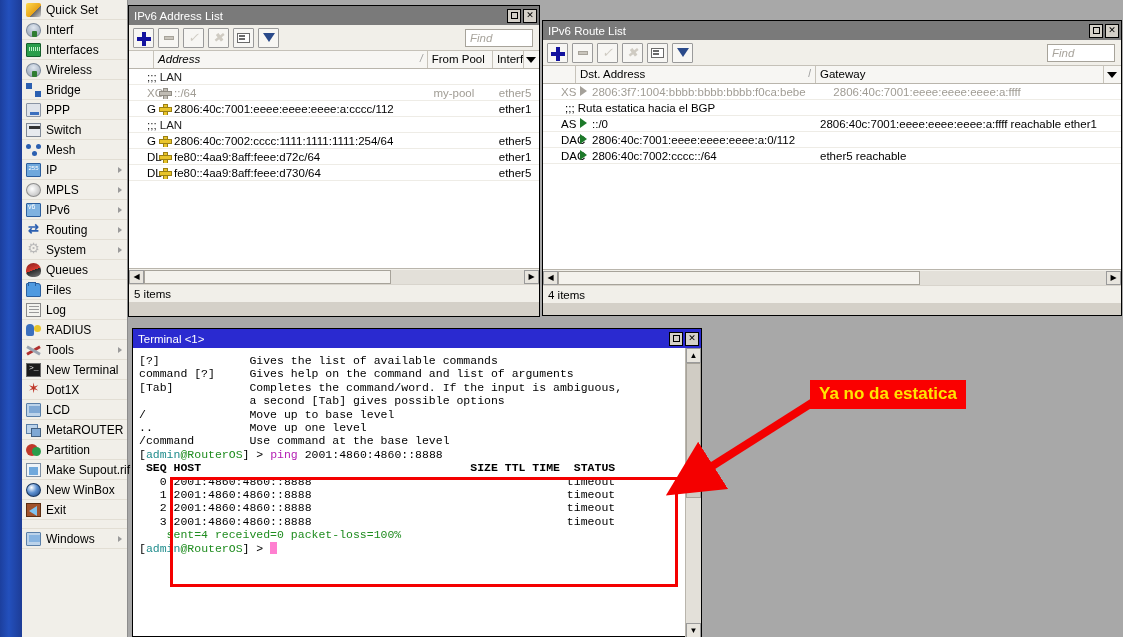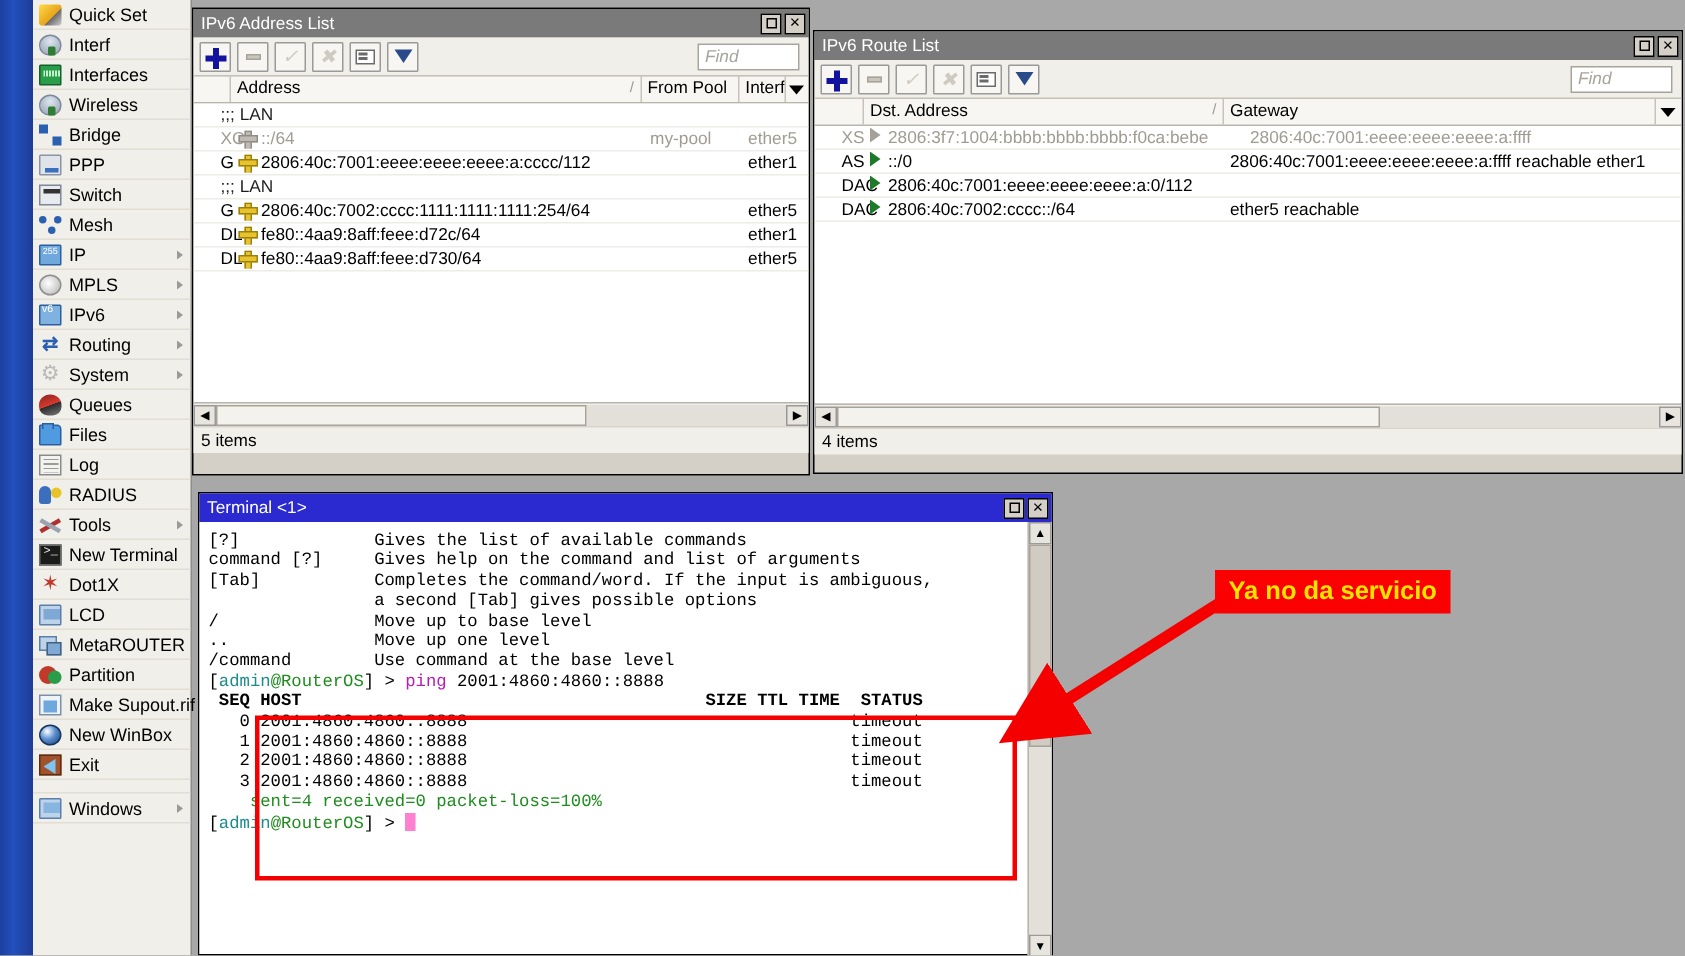--- a/index.html
+++ b/index.html
@@ -363,21 +363,21 @@
     <span class="tbi">
         <i class="cmt"></i>
       </span>
     <span class="tbi">
         <i class="funnel"></i>
       </span>
     <span class="find-box">Find</span>
   </div>
   <div class="thead">
     <div class="th" style="width:26px;"></div>
-    <div class="th" style="width:286px;">
+    <div class="th" style="width:286px;font-style:italic;">
       <span>Address</span><span class="sortmark">/</span>
     </div>
     <div class="th" style="width:68px;">
       <span>From Pool</span>
     </div>
     <div class="th" style="width:32px;">
       <span>Interf</span>
     </div>
     <div class="thdrop">
         <i class="caret"></i>
@@ -477,20 +477,23 @@
         <i class="caret"></i>
       </div>
   </div>
   <div class="tbody" id="route-body" style="height:185px;">
       <div class="tr dim">
         <div class="flags" style="width: 33px;">XS</div>
         <div class="td" style="width: 240px;"><span class="tri gray"></span><span>2806:3f7:1004:bbbb:bbbb:bbbb:f0ca:bebe</span></div>
         <div class="td" style="width: 300px; margin-left: 20px;">2806:40c:7001:eeee:eeee:eeee:a:ffff</div>
       </div>
       <div class="tr">
+        <div class="td" style="padding-left: 22px;">;;; Ruta estatica hacia el BGP</div>
+      </div>
+      <div class="tr">
         <div class="flags" style="width: 33px;">AS</div>
         <div class="td" style="width: 240px;"><span class="tri"></span><span>::/0</span></div>
         <div class="td" style="width: 300px;">2806:40c:7001:eeee:eeee:eeee:a:ffff reachable ether1</div>
       </div>
       <div class="tr">
         <div class="flags" style="width: 33px;">DAC</div>
         <div class="td" style="width: 240px;"><span class="tri"></span><span>2806:40c:7001:eeee:eeee:eeee:a:0/112</span></div>
       </div>
       <div class="tr">
         <div class="flags" style="width: 33px;">DAC</div>
@@ -532,13 +535,13 @@
 
 <div id="redbox"></div>
 <svg id="arrow-svg" viewBox="0 0 170 120">
   <defs>
     <marker id="ah" markerWidth="7" markerHeight="7" refX="5.5" refY="3.5" orient="auto">
       <polygon points="0,0 7,3.5 0,7" fill="#f40000"></polygon>
     </marker>
   </defs>
   <line x1="158" y1="14" x2="16" y2="104" stroke="#f40000" stroke-width="8" marker-end="url(#ah)"></line>
 </svg>
-<div id="annot-label">Ya no da servicio</div>
+<div id="annot-label">Ya no da estatica</div>
 
 </body></html>

